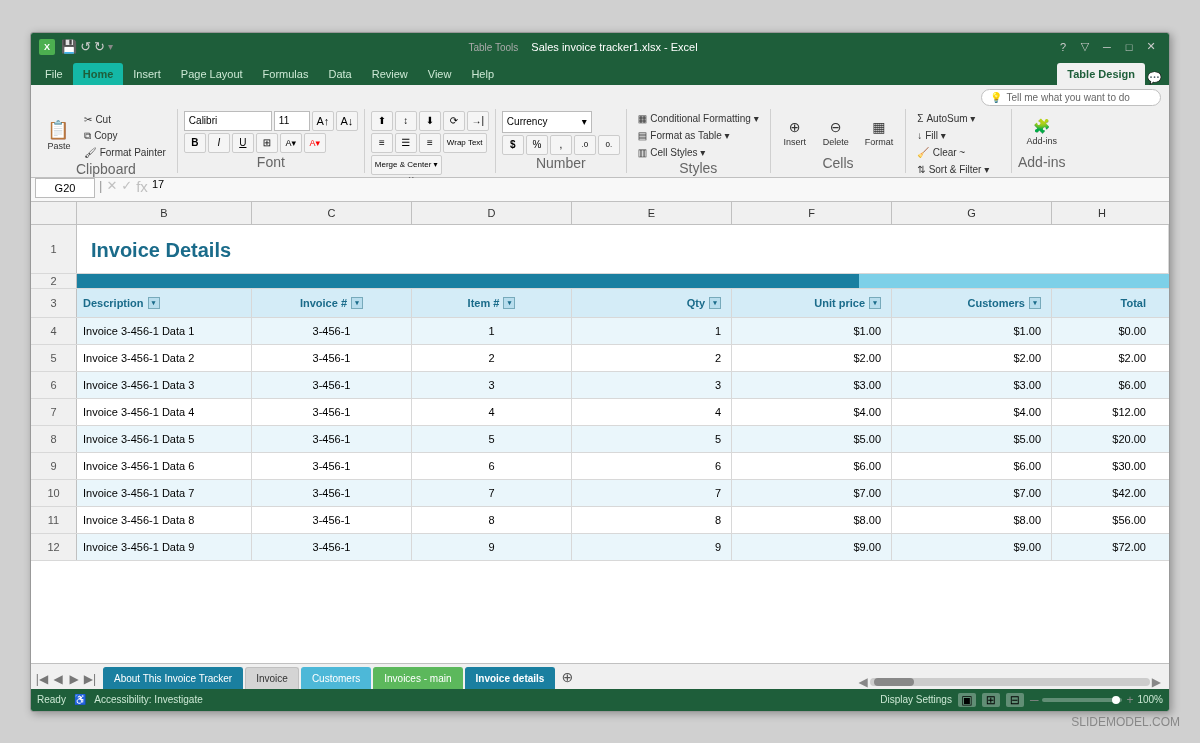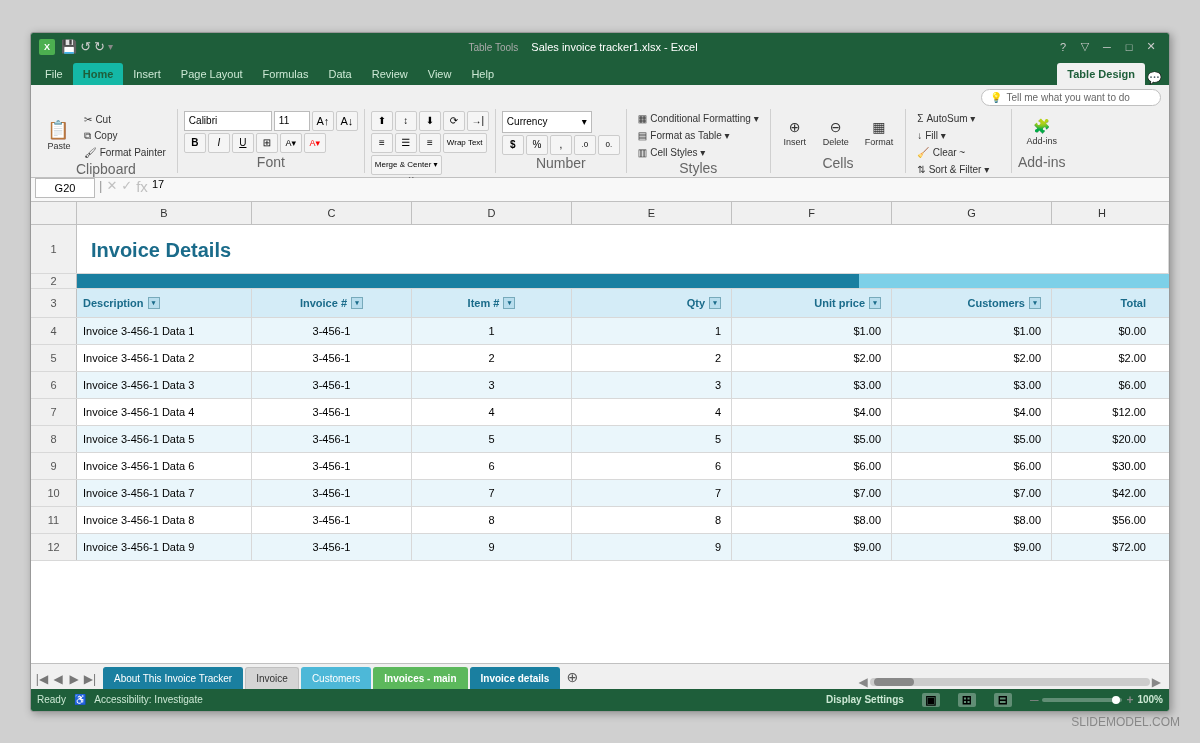--- a/index.html
+++ b/index.html
@@ -420,21 +420,21 @@
       border-radius: 3px 3px 0 0;
       color: #333;
     }
     .sheet-tab.active {
       background: white;
       color: #1a7fa0;
       font-weight: 600;
     }
     .sheet-tab.teal-tab { background: #1a7fa0; color: white; border-color: #1a7fa0; }
     .sheet-tab.blue-tab { background: #4db8d8; color: white; border-color: #4db8d8; }
-    .sheet-tab.green-tab { background: #5cb85c; color: white; border-color: #5cb85c; font-weight: bold; }
+    .sheet-tab.green-tab { background: #5cb85c; color: white; border-color: #5cb85c; }
     .sheet-add-btn {
       width: 20px;
       height: 20px;
       display: flex;
       align-items: center;
       justify-content: center;
       cursor: pointer;
       font-size: 14px;
       color: #555;
       margin-bottom: 2px;
@@ -470,22 +470,21 @@
     .status-left {
       color: #cce8d4;
       font-size: 10px;
       display: flex;
       align-items: center;
       gap: 8px;
     }
     .status-right {
       display: flex;
       align-items: center;
-      gap: 18px;
-      font-weight: bold;
+      gap: 6px;
     }
     .status-view-btn {
       width: 18px;
       height: 14px;
       background: rgba(255,255,255,0.3);
       border-radius: 2px;
       display: flex;
       align-items: center;
       justify-content: center;
       cursor: pointer;

